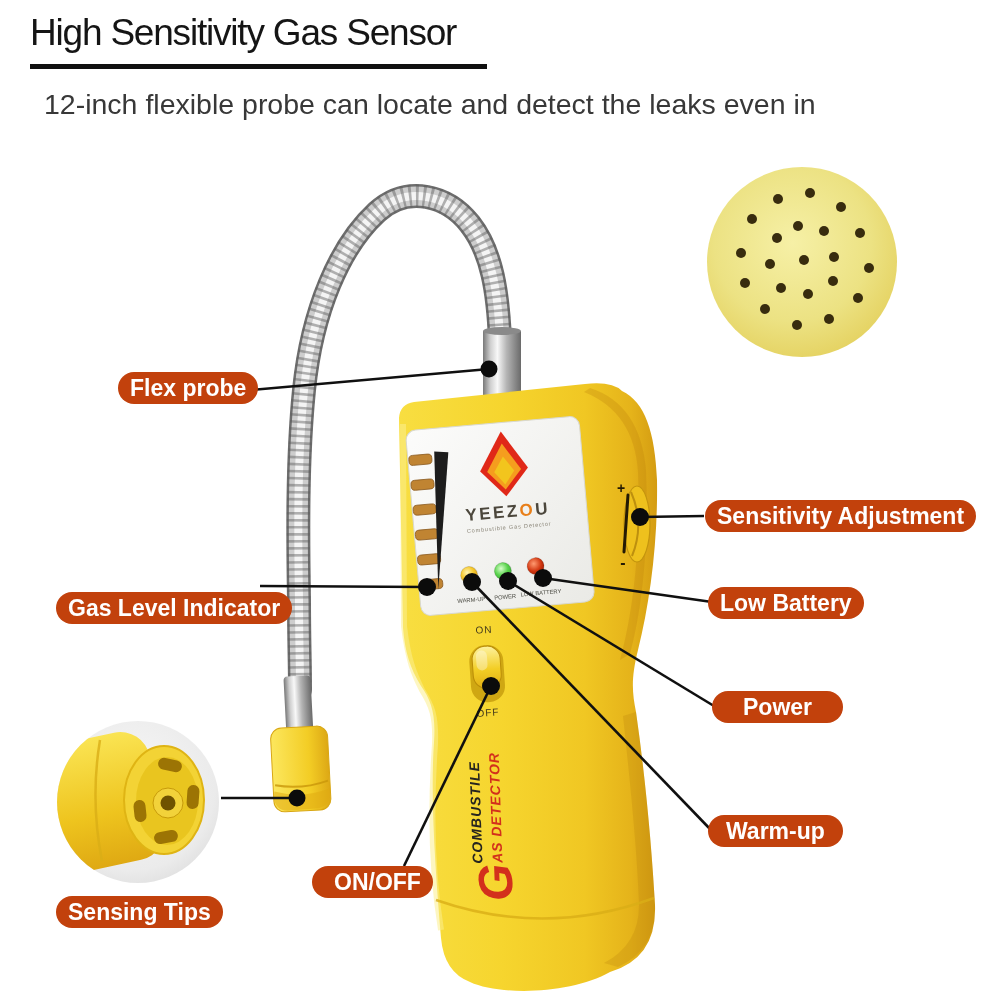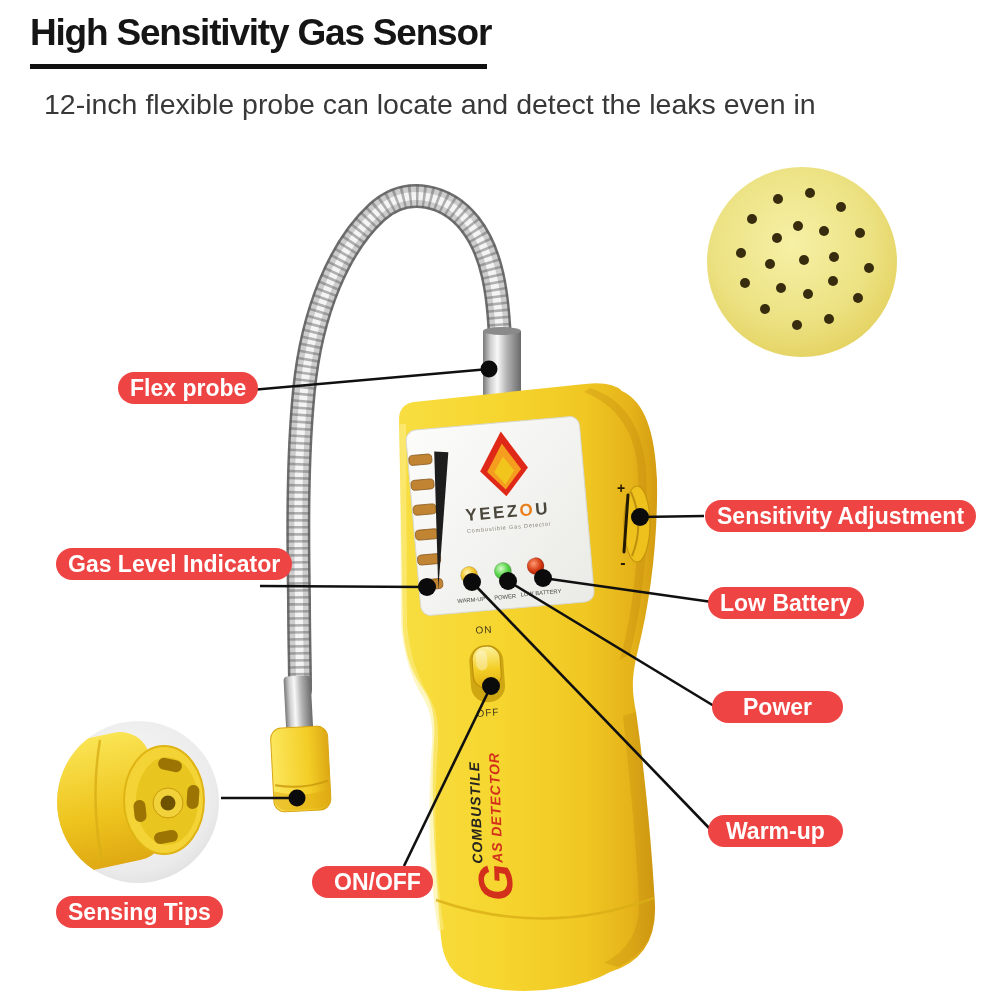--- a/index.html
+++ b/index.html
@@ -1,24 +1,24 @@
 <!DOCTYPE html>
 <html><head>
 <meta charset="utf-8">
 <style>
   html,body{margin:0;padding:0;background:#fff;}
   .stage{position:relative;width:1000px;height:1000px;background:#ffffff;overflow:hidden;
          font-family:"Liberation Sans",sans-serif;}
   .stage svg{position:absolute;left:0;top:0;}
-  .hdr-title{position:absolute;left:30px;top:12px;font-size:37px;font-weight:bold;
+  .hdr-title{position:absolute;left:30px;top:12px;font-size:37px;font-weight:normal;
              letter-spacing:-1.2px;color:#151515;white-space:nowrap;}
   .hdr-rule{position:absolute;left:30px;top:64px;width:457px;height:5px;background:#101010;}
   .hdr-sub{position:absolute;left:30px;top:84px;font-size:28.5px;color:#383838;
            line-height:41px;white-space:nowrap;margin-left:14px;}
-  .pill{position:absolute;background:#ef4444;color:#fff;font-size:23px;font-weight:bold;
+  .pill{position:absolute;background:#c2410c;color:#fff;font-size:23px;font-weight:bold;
         line-height:26px;padding:3px 12px;border-radius:16px;white-space:nowrap;}
   .pill.pad-lg{padding:3px 31px;}
   .pill.pad-md{padding:3px 18px;}
   svg text{font-family:"Liberation Sans",sans-serif;}
 </style>
 </head>
 <body>
 
 <div class="stage">
 
@@ -253,21 +253,21 @@
   </g>
 </svg>
 
 <div class="hdr-title">High Sensitivity Gas Sensor</div>
 <div class="hdr-rule"></div>
 <div class="hdr-sub">
   <div>12-inch flexible probe can locate and detect the leaks even in</div>
 </div>
 
 <div class="pill" style="left:118px;top:372px;">Flex probe</div>
-<div class="pill" style="left:56px;top:548px;">Gas Level Indicator</div>
+<div class="pill" style="left:56px;top:592px;">Gas Level Indicator</div>
 <div class="pill" style="left:705px;top:500px;text-align:right;">Sensitivity Adjustment</div>
 <div class="pill" style="left:708px;top:587px;">Low Battery</div>
 <div class="pill pad-lg" style="left:712px;top:691px;">Power</div>
 <div class="pill pad-md" style="left:708px;top:815px;">Warm-up</div>
 <div class="pill" style="left:312px;top:866px;padding-left:22px;">ON/OFF</div>
 <div class="pill" style="left:56px;top:896px;">Sensing Tips</div>
 
 </div>
 
 </body></html>

